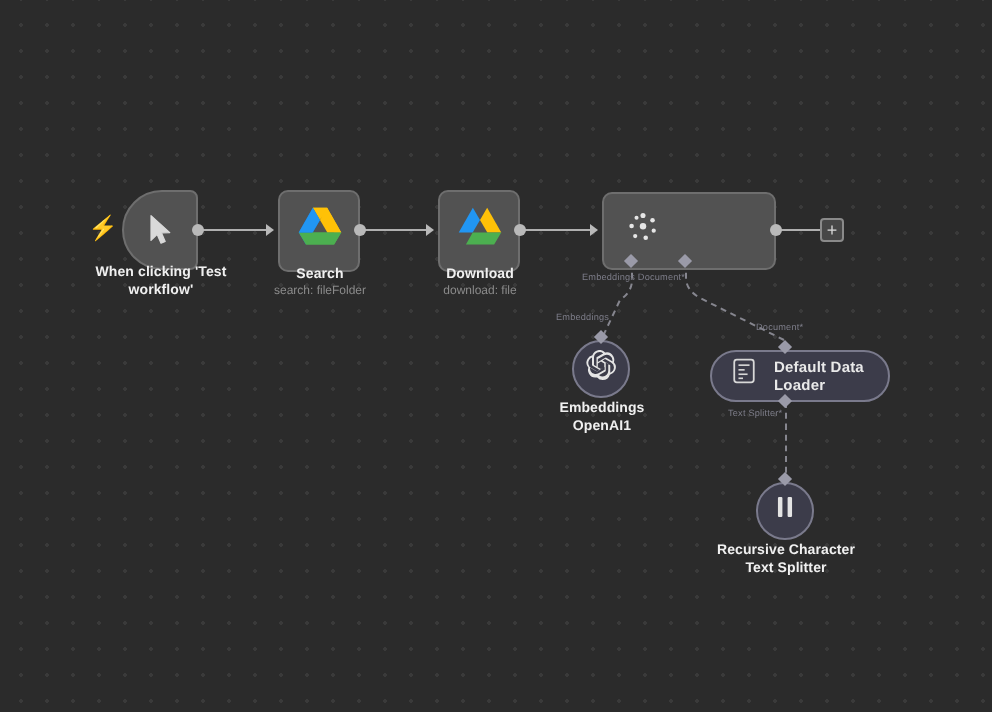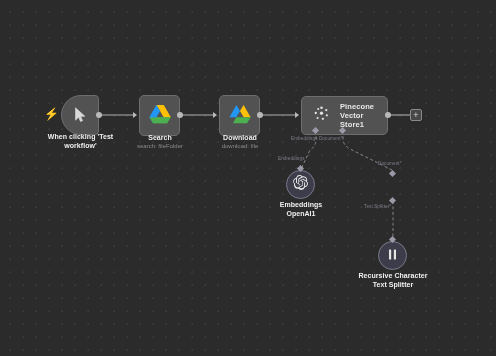--- a/index.html
+++ b/index.html
@@ -169,24 +169,20 @@
           <circle cx="15.6" cy="6.0" r="1.35"></circle>
           <circle cx="16.3" cy="12.2" r="1.25"></circle>
           <circle cx="11.6" cy="16.3" r="1.35"></circle>
           <circle cx="5.4" cy="15.3" r="1.25"></circle>
           <circle cx="3.3" cy="9.4" r="1.35"></circle>
           <circle cx="6.2" cy="4.6" r="1.2"></circle>
           <circle cx="10.0" cy="9.6" r="1.9"></circle>
         </g>
       </svg>
     </span>
-    <div class="node-title-inside">
-      <div>Pinecone Vector</div>
-      <div>Store1</div>
-    </div>
   </div>
   <div class="arrowin" style="left:295px;top:112px;"></div>
   <div class="dot" style="left:385px;top:112px;"></div>
   <div class="plusbtn" style="left:410px;top:109px;">+</div>
 
   <div class="diamond" style="left:313px;top:128px;"></div>
   <div class="diamond" style="left:340px;top:128px;"></div>
   <div class="portlabel" style="left:291px;top:136px;">Embeddings  Document*</div>
 
   <div class="node circle" style="left:286px;top:170px;width:29px;height:29px;">
@@ -196,20 +192,32 @@
       </svg>
     </span>
   </div>
   <div class="diamond" style="left:298px;top:166px;"></div>
   <div class="portlabel" style="left:278px;top:156px;">Embeddings</div>
   <div class="caption" style="left:262px;top:201px;width:78px;">
     <div>Embeddings</div>
     <div>OpenAI1</div>
   </div>
 
+  <div class="node pill" style="left:355px;top:175px;width:90px;height:26px;">
+    <span>
+      <svg width="12" height="13" viewBox="0 0 14 16">
+        <rect x="1" y="1" width="12" height="14" rx="1.6" fill="none" stroke="#d8d8d8" stroke-width="1.1"></rect>
+        <line x1="3.6" y1="4.4" x2="10.4" y2="4.4" stroke="#d8d8d8" stroke-width="1"></line>
+        <line x1="3.6" y1="7.3" x2="7.4" y2="7.3" stroke="#d8d8d8" stroke-width="1"></line>
+        <line x1="3.6" y1="10.0" x2="9.2" y2="10.0" stroke="#d8d8d8" stroke-width="1"></line>
+        <line x1="3.6" y1="12.5" x2="6.4" y2="12.5" stroke="#d8d8d8" stroke-width="1"></line>
+      </svg>
+    </span>
+    <span class="pill-label">Default Data Loader</span>
+  </div>
   <div class="diamond" style="left:390px;top:171px;"></div>
   <div class="portlabel" style="left:378px;top:161px;">Document*</div>
   <div class="diamond" style="left:390px;top:198px;"></div>
   <div class="portlabel" style="left:364px;top:204px;">Text Splitter*</div>
 
   <div class="node circle" style="left:378px;top:241px;width:29px;height:29px;">
     <span>
       <svg width="13" height="13" viewBox="0 0 14 14">
         <rect x="3.2" y="1.6" width="2.4" height="10.8" rx="0.6" fill="#e4e4e4"></rect>
         <rect x="8.4" y="1.6" width="2.4" height="10.8" rx="0.6" fill="#e4e4e4"></rect>

